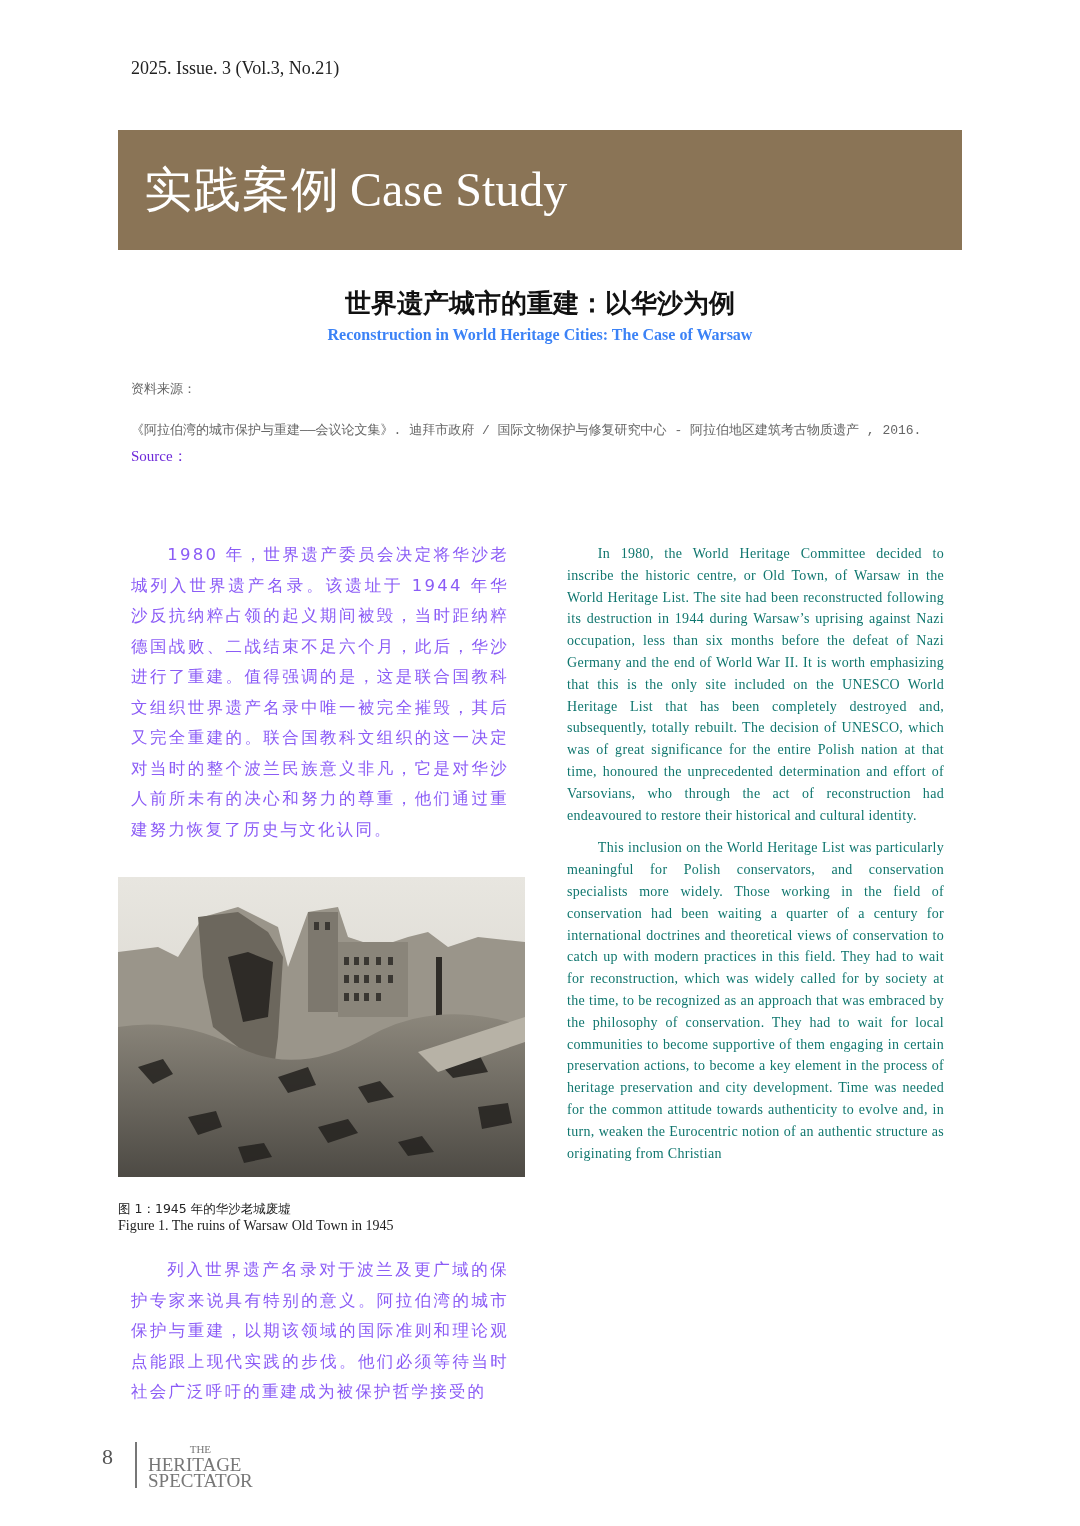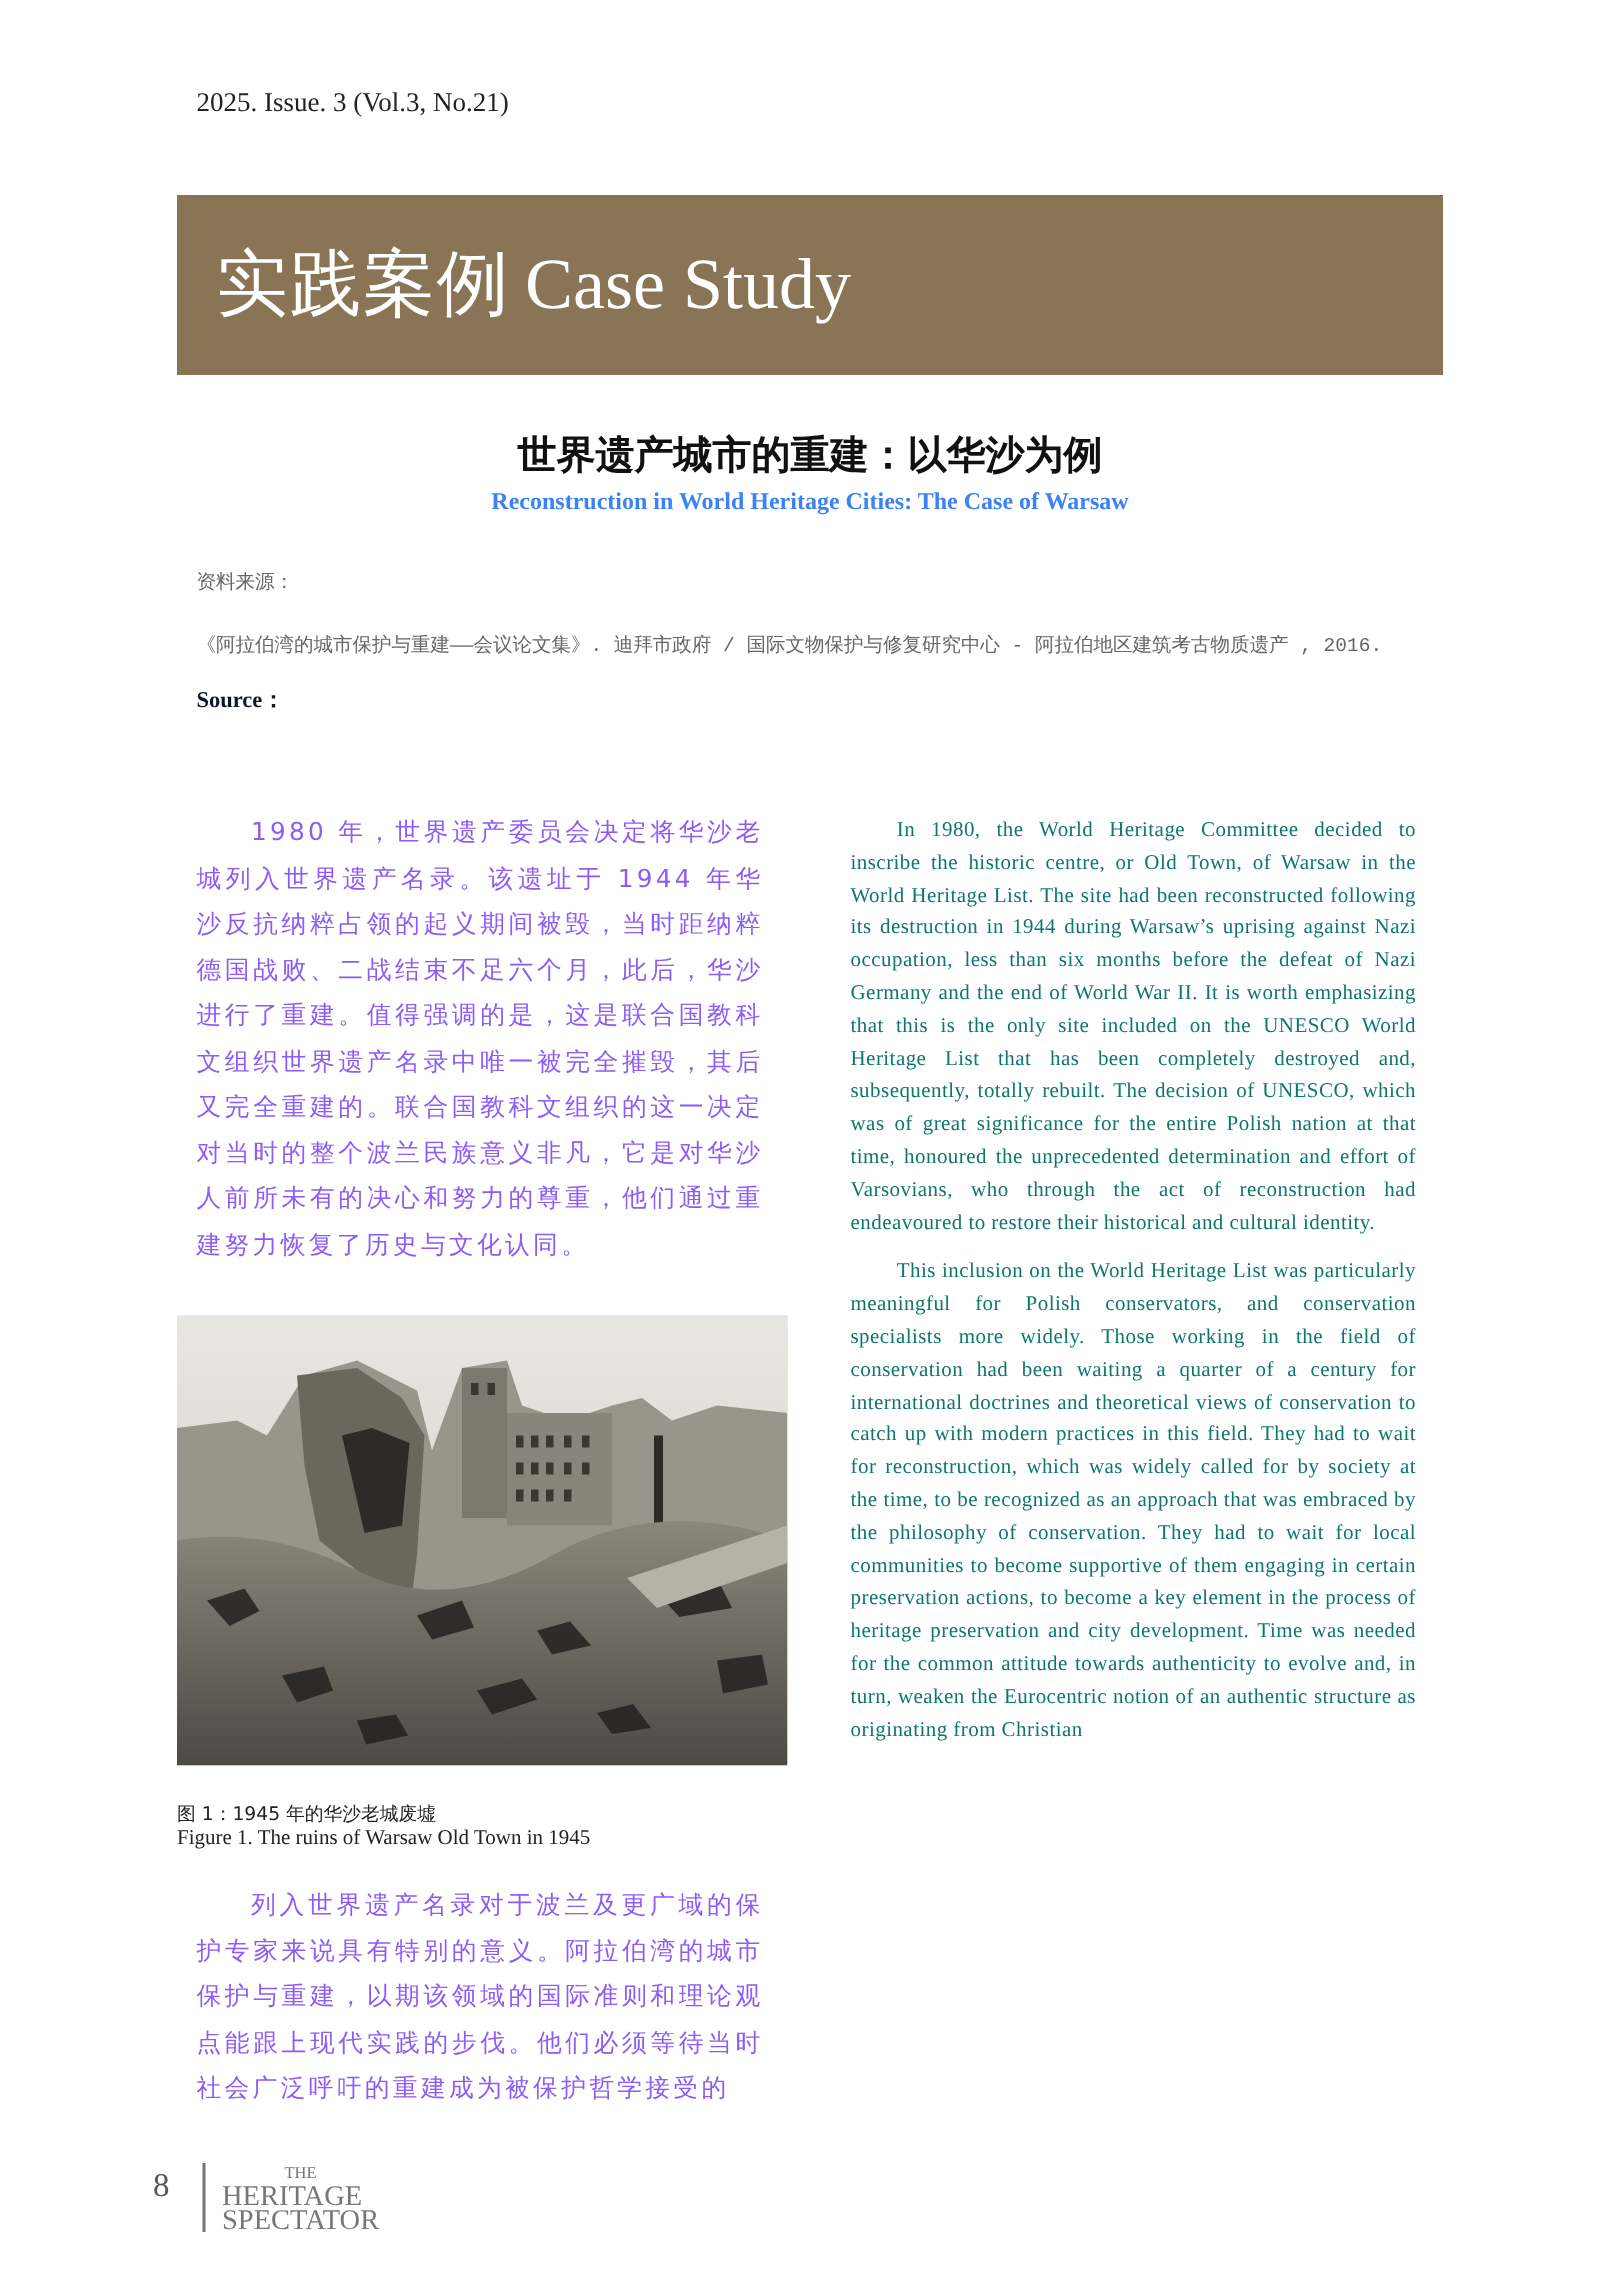--- a/index.html
+++ b/index.html
@@ -12,21 +12,21 @@
   .banner-title { position: absolute; left: 26px; top: 28px; color: #fff; font-size: 48px; line-height: 62px; white-space: nowrap; }
   .banner-title .cn { font-family: "DejaVu Serif", serif; letter-spacing: 1px; }
   .banner-title .en { font-family: "Liberation Serif", serif; font-size: 48px; margin-left: 10px; }
 
   .title-cn { position: absolute; left: 0; width: 1080px; top: 286px; text-align: center; font-size: 26px; font-weight: bold; font-family: "DejaVu Sans", sans-serif; color: #111; }
   .title-en { position: absolute; left: 0; width: 1080px; top: 326px; text-align: center; font-size: 16px; font-weight: bold; color: #3b82f6; }
 
   .source { position: absolute; left: 131px; top: 380px; width: 813px; color: #555; font-size: 14px; line-height: 18px; }
   .source .label-cn { font-family: "DejaVu Sans", sans-serif; font-size: 13px; color: #666; }
   .source .text-cn { margin-top: 24px; font-family: Liberation Mono, monospace; font-size: 13px; color: #666; line-height: 17px; }
-  .source .label-en { margin-top: 19px; font-size: 15px; color: #0f172a; font-weight: bold; }
+  .source .label-en { margin-top: 8px; font-size: 15px; color: #6d28d9; }
   .source .text-en { margin-top: 4px; font-size: 15px; color: #444; line-height: 19px; letter-spacing: 0.6px; text-align: justify; }
   .source .text-en i { font-style: italic; }
 
   .col-left { position: absolute; left: 131px; top: 540px; width: 378px; }
   .cn-para { font-family: "DejaVu Sans", sans-serif; font-size: 16.5px; line-height: 30.5px; color: #8b5cf6; text-align: justify; text-indent: 2.2em; letter-spacing: 2.2px; }
 
   .figure { position: absolute; left: 118px; top: 877px; width: 407px; height: 300px; overflow: hidden; background: #d9d6cf; }
   .caption { position: absolute; left: 118px; top: 1200px; width: 420px; font-size: 14px; line-height: 17px; color: #222; }
   .caption .cn { font-family: "DejaVu Sans", sans-serif; font-size: 12.5px; }
 

